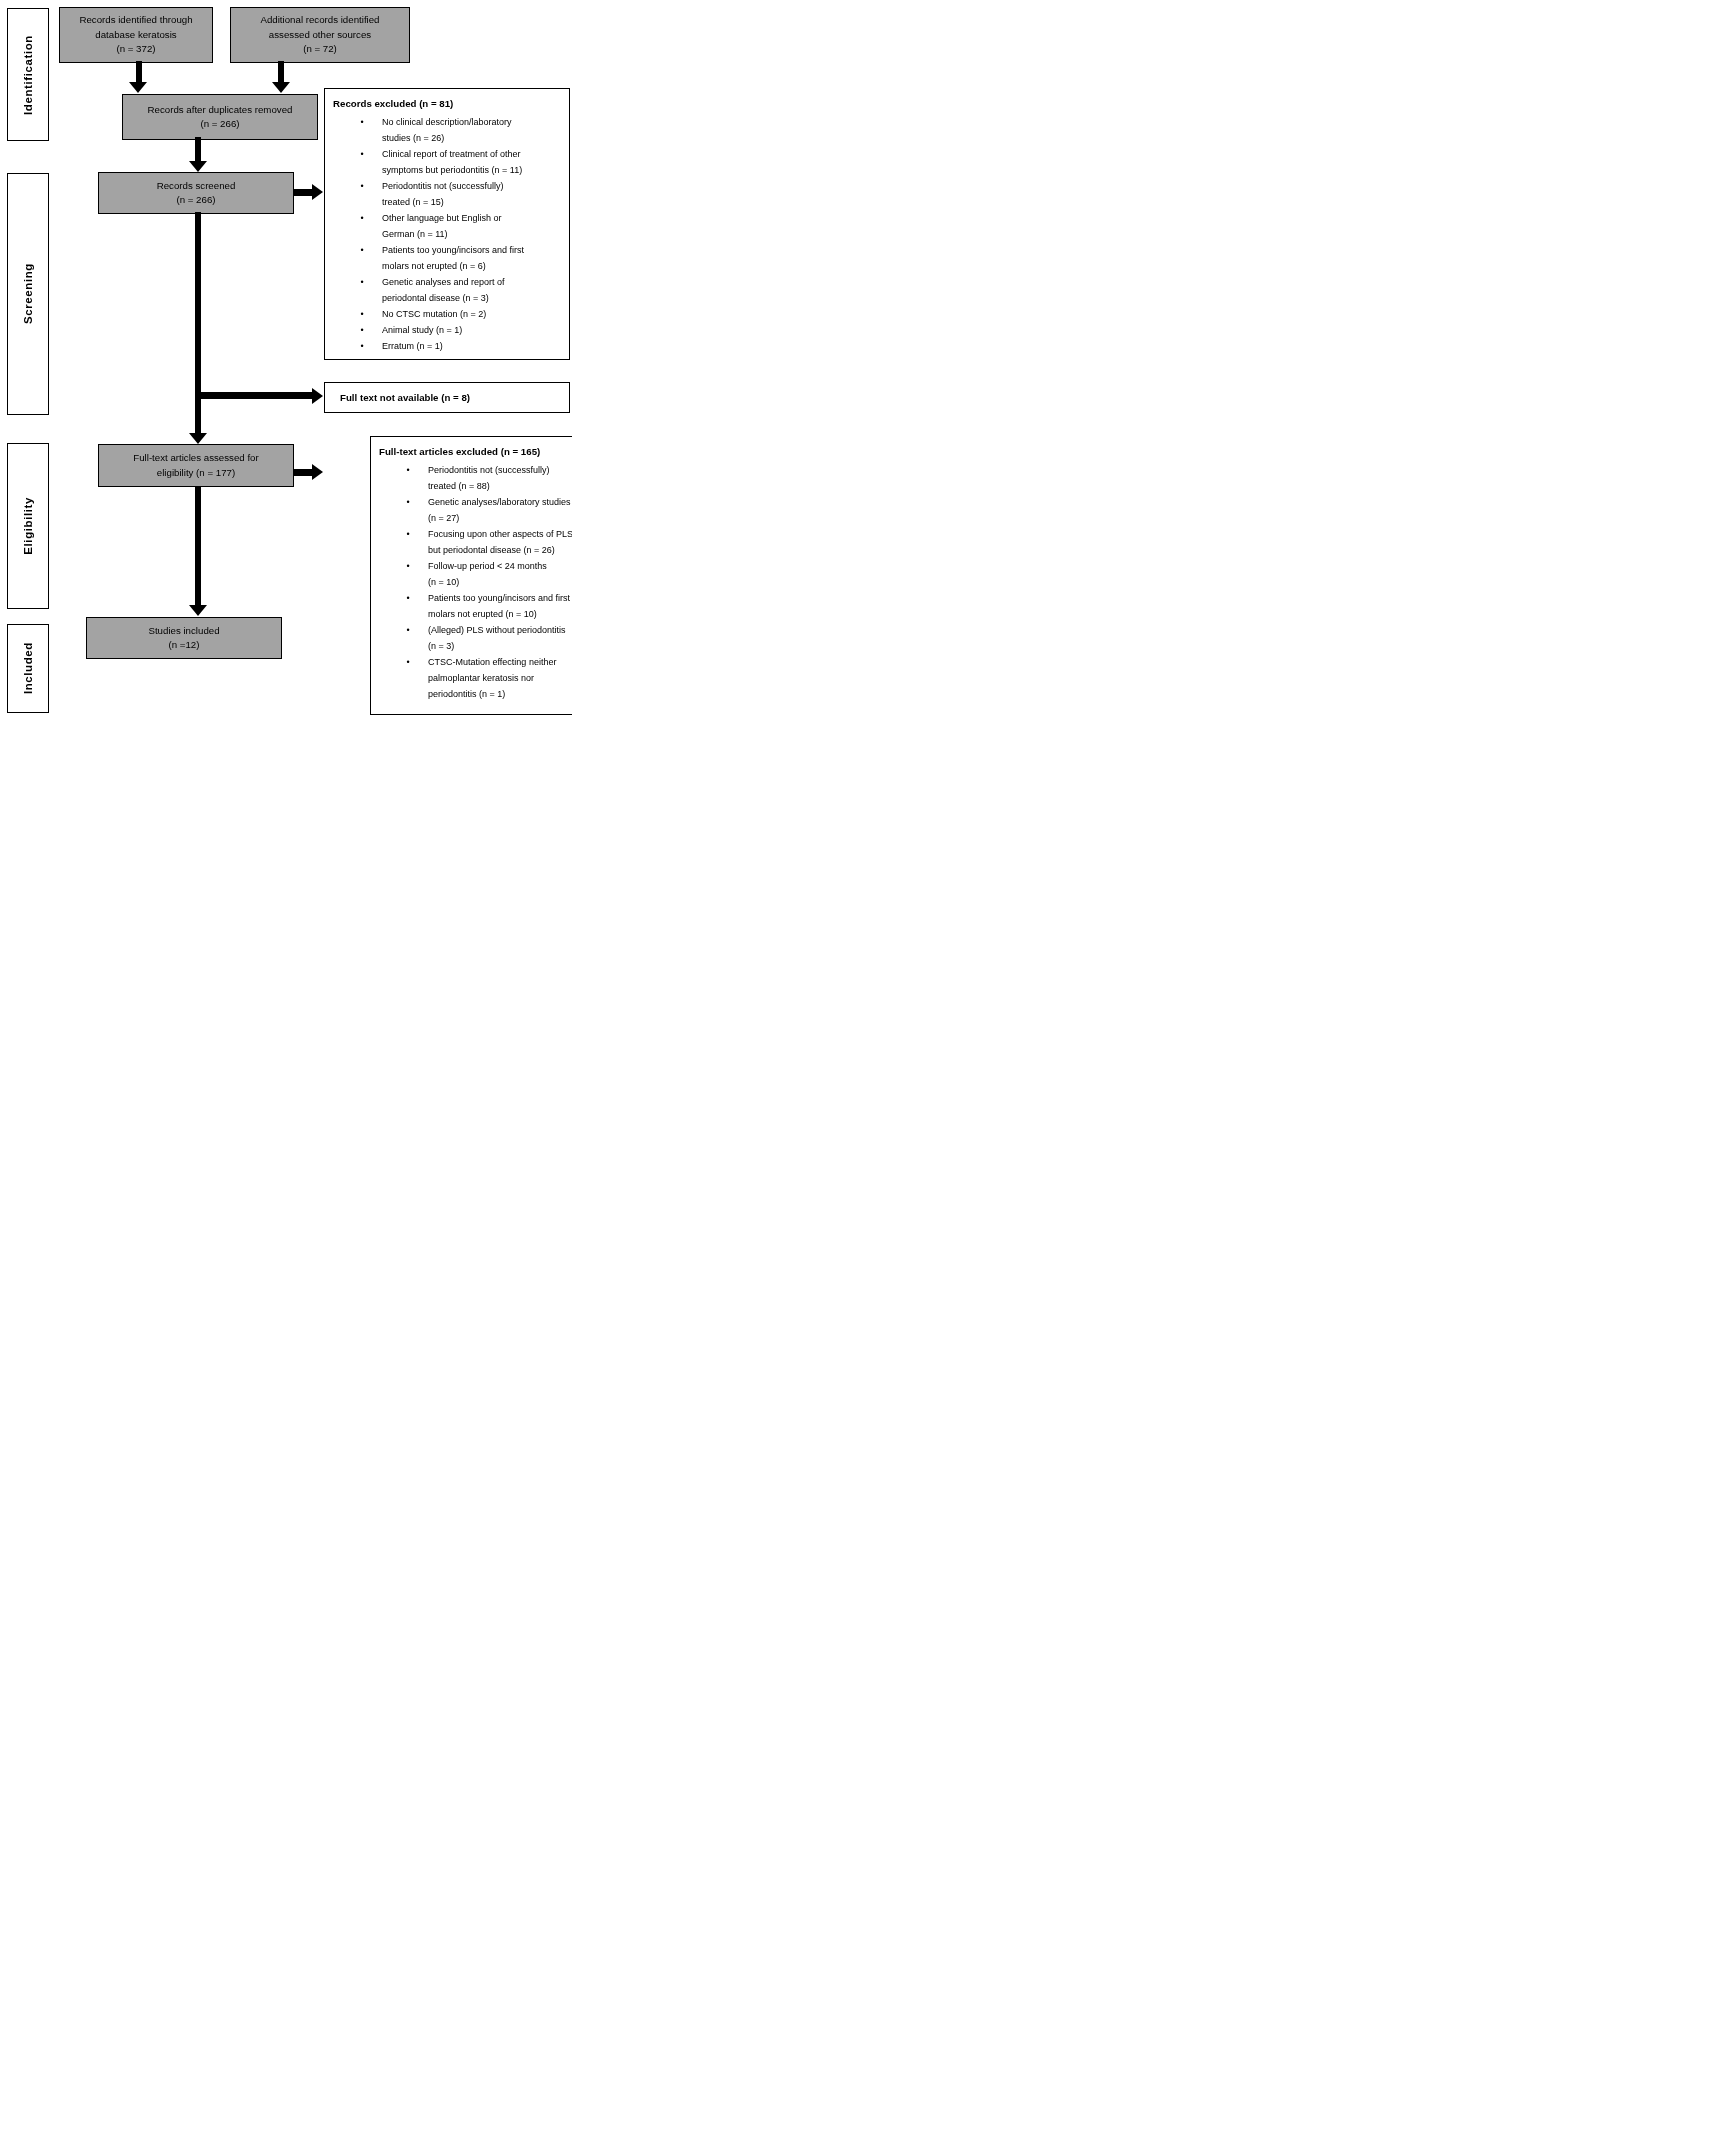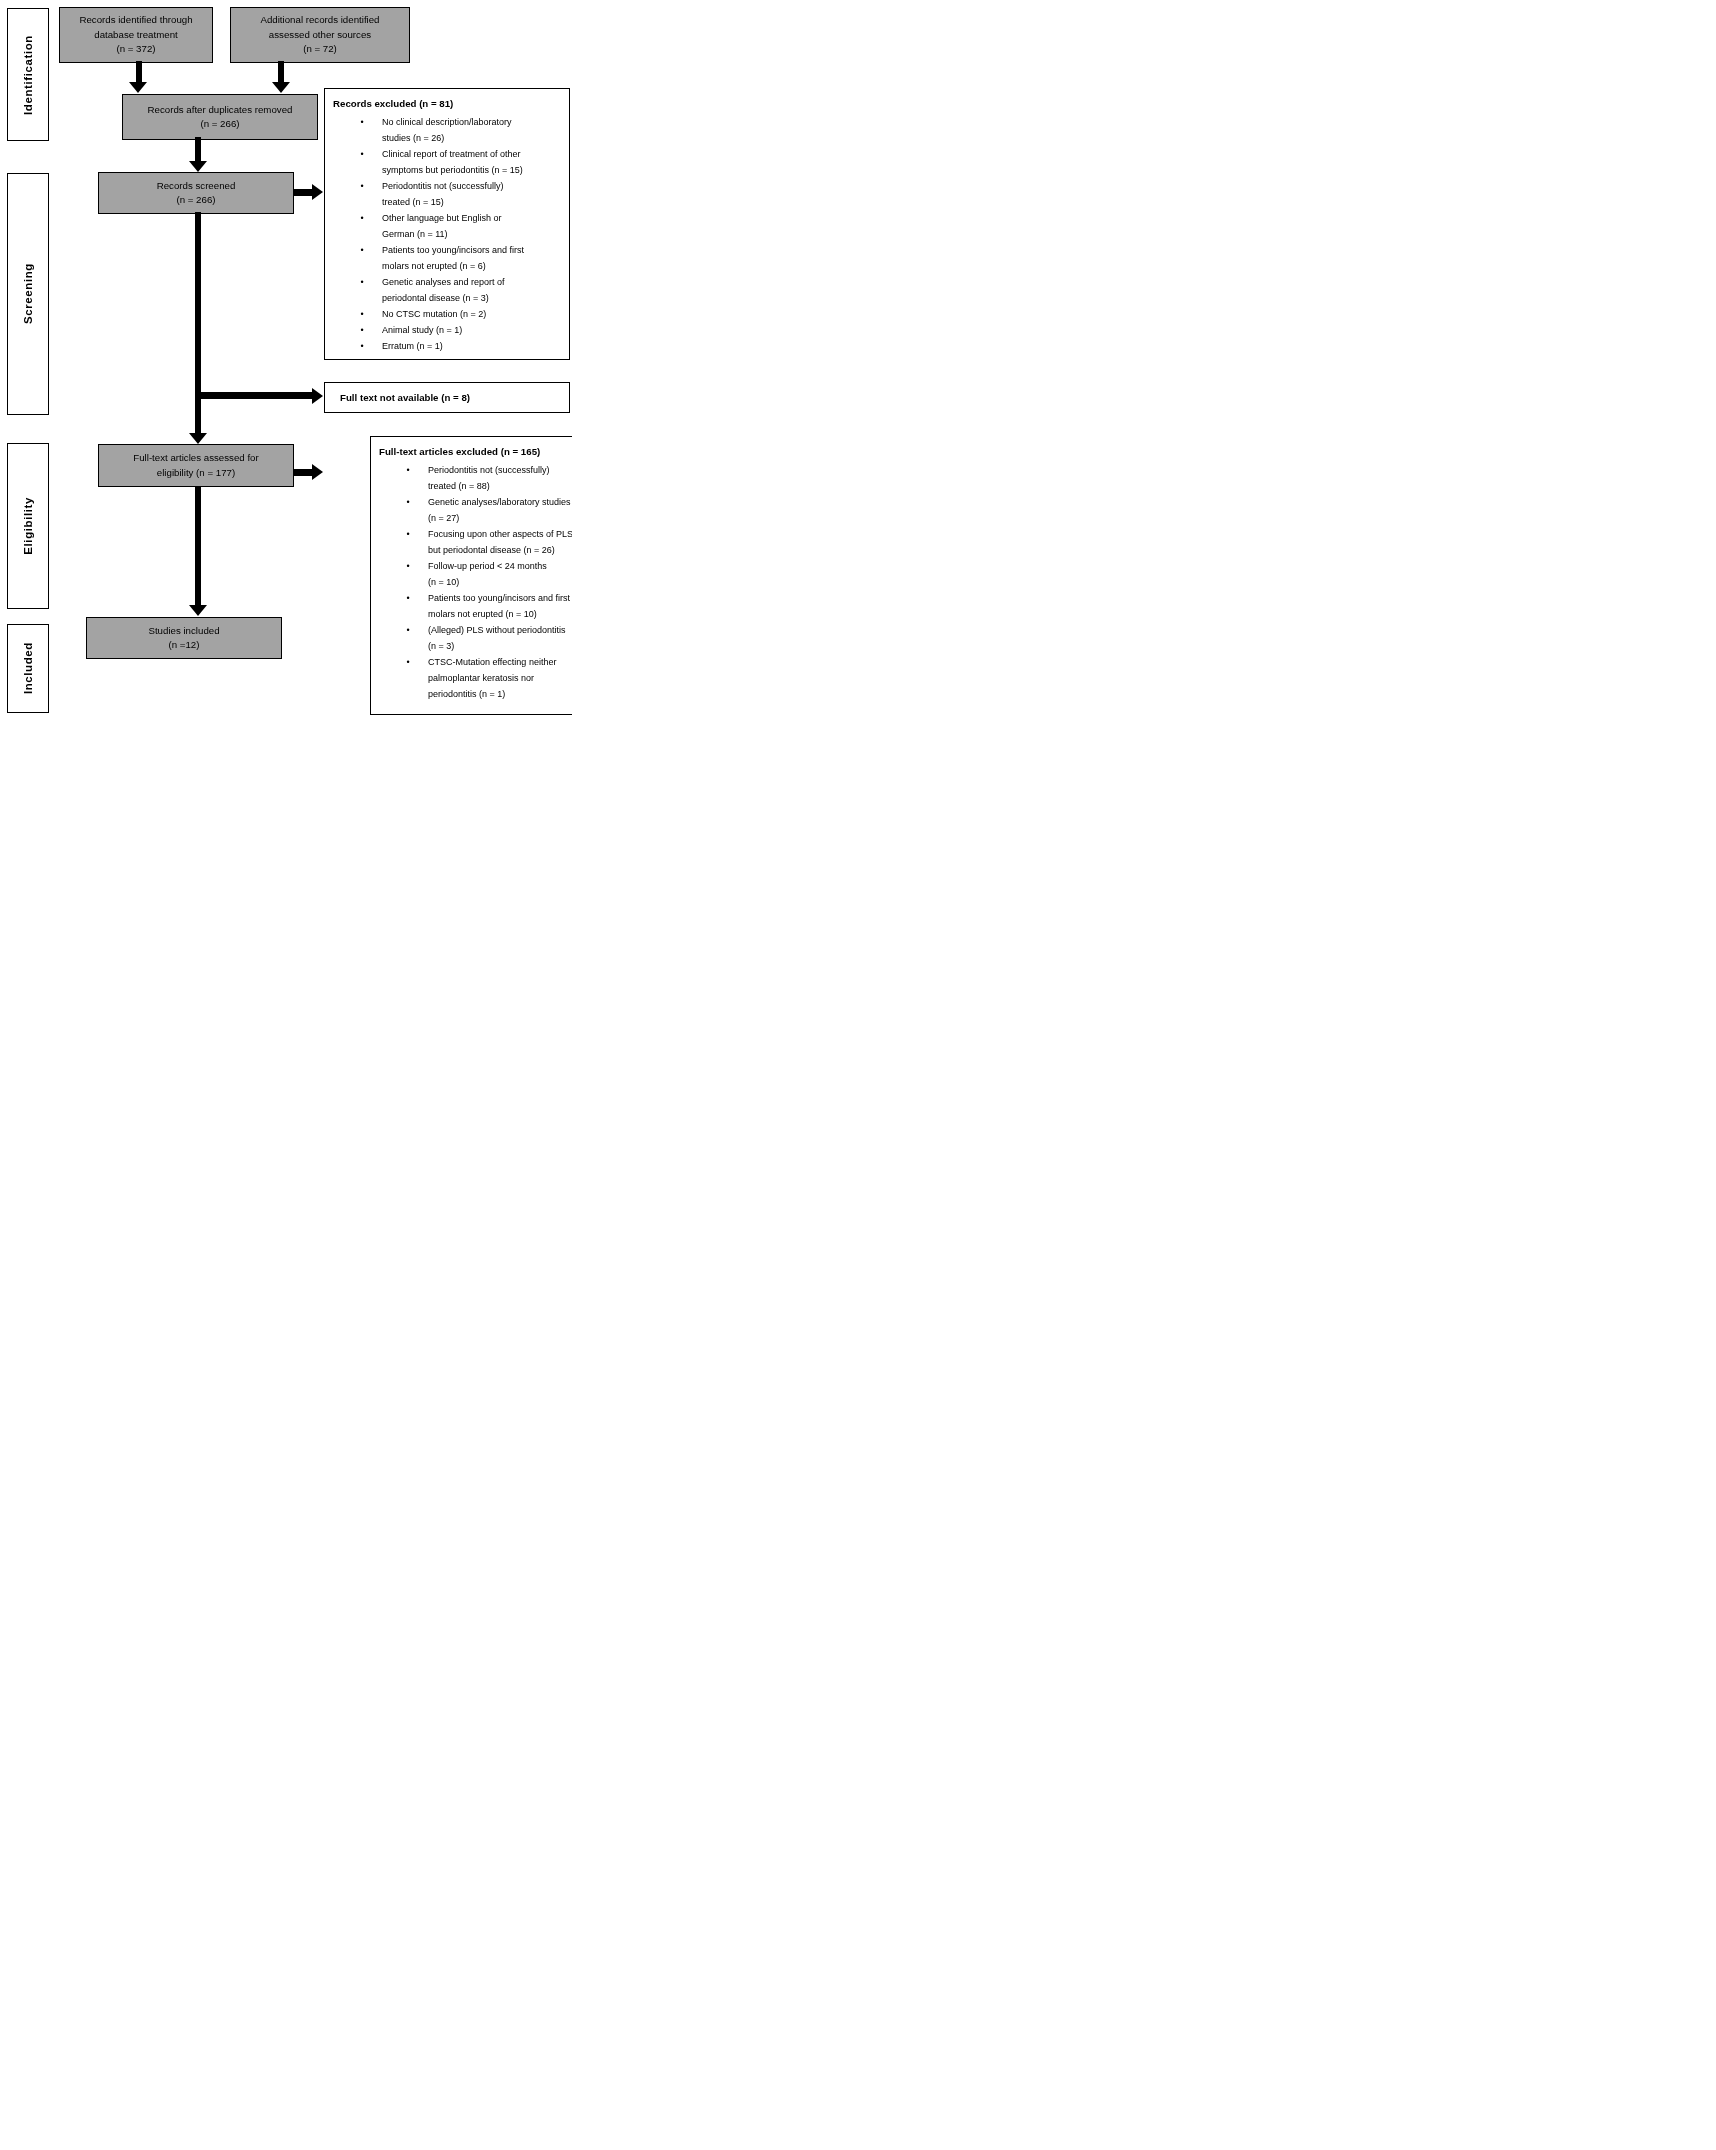--- a/index.html
+++ b/index.html
@@ -149,21 +149,21 @@
   </div>
   <div class="stage-box" id="stage-eligibility">
     <span class="stage-label">Eligibility</span>
   </div>
   <div class="stage-box" id="stage-included">
     <span class="stage-label">Included</span>
   </div>
 
   <div class="flow-box" id="box-database">
     <div>Records identified through</div>
-    <div>database treatment</div>
+    <div>database keratosis</div>
     <div>(n = 372)</div>
   </div>
   <div class="flow-box" id="box-additional">
     <div>Additional records identified</div>
     <div>assessed other sources</div>
     <div>(n = 72)</div>
   </div>
 
   <div class="flow-box" id="box-duplicates">
     <div>Records after duplicates removed</div>
@@ -184,21 +184,21 @@
     <div>Studies included</div>
     <div>(n =12)</div>
   </div>
 
   <div class="side-box" id="box-records-excluded">
     <div class="box-title">Records excluded (n = 81)</div>
     <ul>
         <li><span class="marker">•</span><span class="item-text">No clinical description/laboratory
 studies (n = 26)</span></li>
         <li><span class="marker">•</span><span class="item-text">Clinical report of treatment of other
-symptoms but periodontitis (n = 15)</span></li>
+symptoms but periodontitis (n = 11)</span></li>
         <li><span class="marker">•</span><span class="item-text">Periodontitis not (successfully)
 treated (n = 15)</span></li>
         <li><span class="marker">•</span><span class="item-text">Other language but English or
 German (n = 11)</span></li>
         <li><span class="marker">•</span><span class="item-text">Patients too young/incisors and first
 molars not erupted  (n = 6)</span></li>
         <li><span class="marker">•</span><span class="item-text">Genetic analyses and report of
 periodontal disease (n = 3)</span></li>
         <li><span class="marker">•</span><span class="item-text">No CTSC mutation (n = 2)</span></li>
         <li><span class="marker">•</span><span class="item-text">Animal study (n = 1)</span></li>

